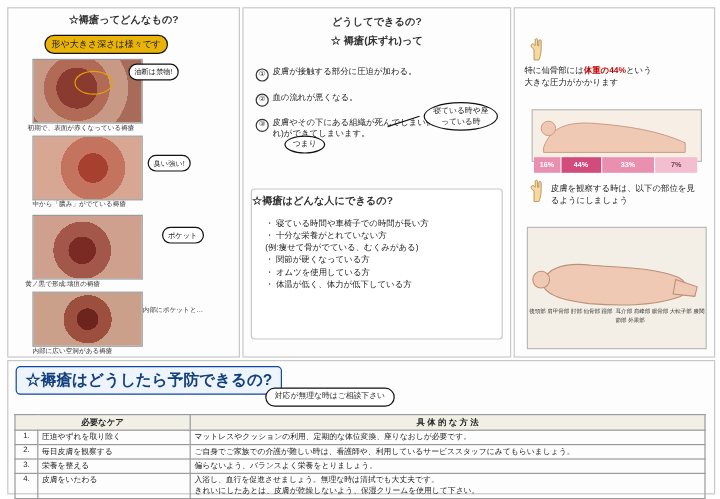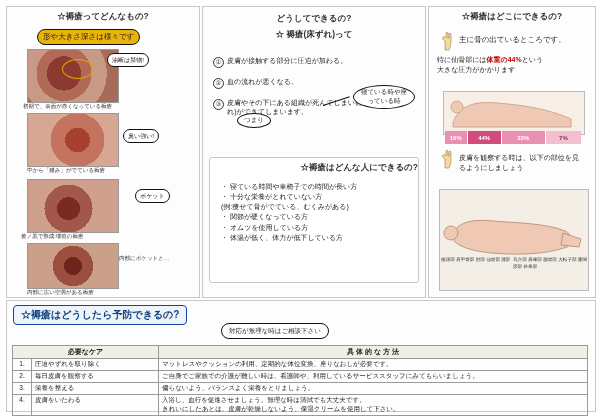--- a/index.html
+++ b/index.html
@@ -90,21 +90,21 @@
   
   table{border-collapse:collapse;font-size:6.5px;width:576px;}
   th,td{border:1px solid #9a9a9a;padding:1px 3px;vertical-align:top;}
   th{background:#f2efe6;font-weight:bold;text-align:center;font-size:7px;}
   td.num{width:12px;text-align:center;}
   td.care{width:120px;}
   .tbl-head-left{width:136px;}
   .bottom-title{
     display:inline-flex;align-items:center;gap:3px;
     border:1px solid #1146a0;border-radius:4px;background:#eef4fb;
-    padding:2px 7px;font-size:10px;font-weight:bold;color:#12407e;
+    padding:2px 7px;font-size:13px;font-weight:bold;color:#12407e;
   }
   .note-balloon{
     border:1px solid #111;border-radius:10px;background:#fff;
     font-size:6.5px;padding:3px 7px;display:inline-block;line-height:1.3;
   }
   .hl{color:#c00000;font-weight:bold;}
 </style>
 </head>
 <body>
 
@@ -162,43 +162,39 @@
 
     <div style="position:absolute;left:150px;top:78px;width:62px;text-align:center;">
       <span class="balloon-el">寝ている時や座っている時</span>
     </div>
     <div style="position:absolute;left:34px;top:106px;">
       <span class="balloon-el">つまり</span>
     </div>
     <div class="pointer" style="left:120px;top:98px;width:28px;transform:rotate(-18deg);"></div>
 
     <div class="mid-box">
-      <div style="text-align:right;padding-top:4px;">
+      <div style="text-align:left;padding-top:4px;">
         <span class="panel-title">☆褥瘡はどんな人にできるの?</span>
       </div>
       <div style="padding:8px 8px 0 8px;">
         <div class="bullet">・ 寝ている時間や車椅子での時間が長い方</div>
         <div class="bullet">・ 十分な栄養がとれていない方</div>
         <div class="bullet">   (例:痩せて骨がでている、むくみがある)</div>
         <div class="bullet">・ 関節が硬くなっている方</div>
         <div class="bullet">・ オムツを使用している方</div>
         <div class="bullet">・ 体温が低く、体力が低下している方</div>
       </div>
     </div>
   </div>
 
   <div class="panel" id="panel-right">
-    <div class="hdr-line">
-      <span class="panel-title">☆褥瘡はどこにできるの?</span>
-    </div>
 
     <svg class="hand" style="left:10px;top:24px;" viewBox="0 0 16 20">
       <path d="M6 19 L6 10 C4 9 3 7 4 6 C5 5 6 6 7 7 L7 2 C7 1 9 1 9 2 L9 7 L10 7 L10 3 C10 2 12 2 12 3 L12 8 C12 14 11 17 10 19 Z" fill="#f6d9a0" stroke="#a07a3c" stroke-width="0.6"></path>
     </svg>
-    <div style="position:absolute;left:30px;top:28px;font-size:7.5px;">主に骨の出ているところです。</div>
 
     <div style="position:absolute;left:8px;top:48px;width:152px;font-size:7px;line-height:1.4;">
       <span>特に仙骨部には</span><span class="hl">体重の44%</span><span>という</span>
       <div>大きな圧力がかかります</div>
     </div>
 
     <div class="body-fig" style="left:14px;top:84px;width:140px;height:42px;background:#f7eee6;"></div>
     <svg style="position:absolute;left:16px;top:86px;" width="136" height="38" viewBox="0 0 136 38">
       <path d="M8 30 C14 12 30 8 52 10 C78 12 104 16 126 26 L126 34 L8 34 Z" fill="#f0c9b4" stroke="#c79a83" stroke-width="0.8"></path>
       <circle cx="12" cy="14" r="6" fill="#f0c9b4" stroke="#c79a83" stroke-width="0.8"></circle>

